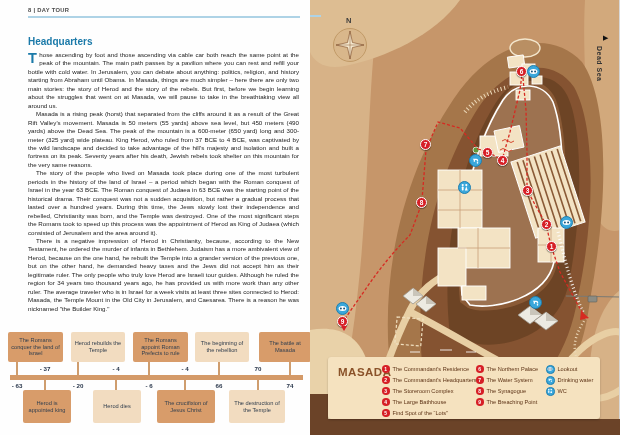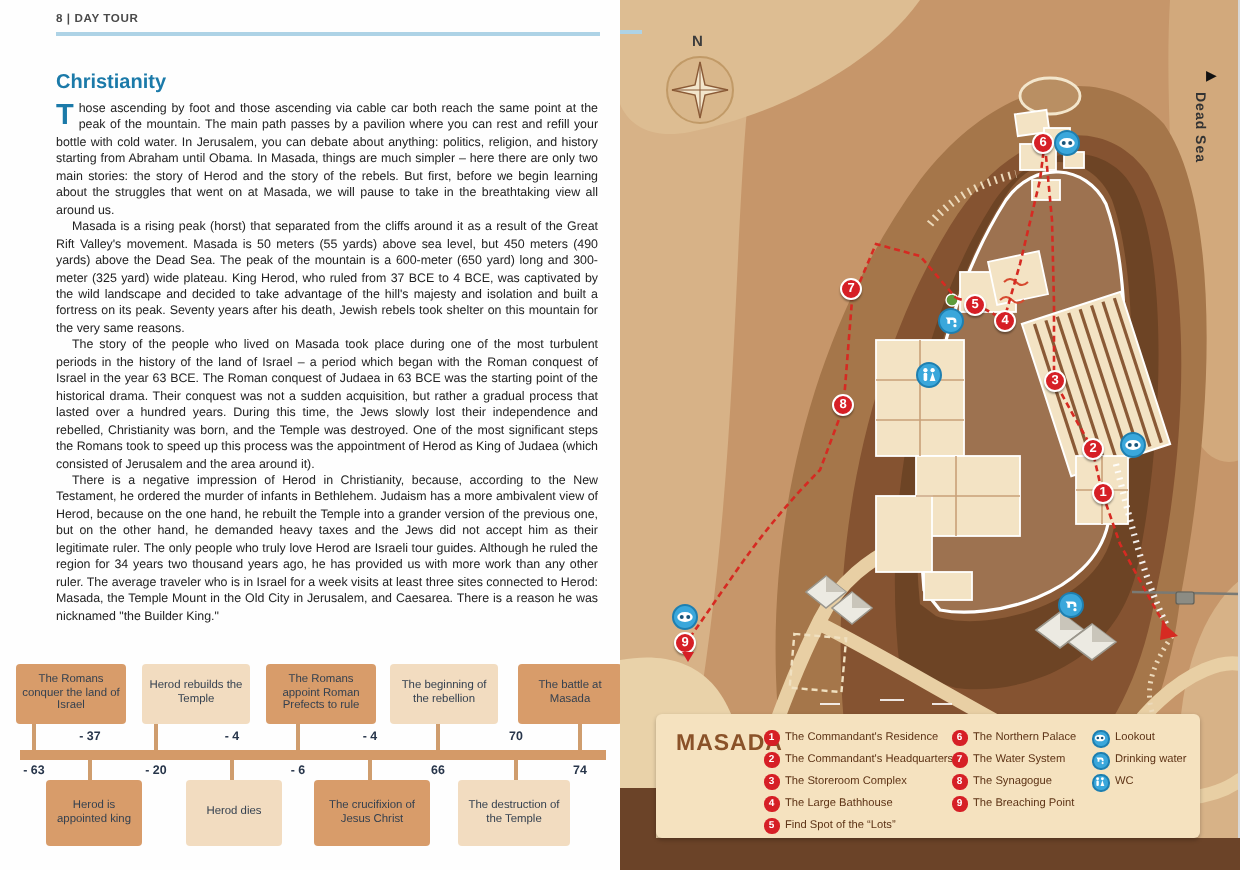--- a/index.html
+++ b/index.html
@@ -68,21 +68,21 @@
   .map-frame-corner { position:absolute; left:0; top:394px; width:18px; height:25px; background:#6b4328; z-index:5; }
 </style>
 </head>
 <body>
 
 <div id="spread">
 
   <div id="left-page">
     <div class="page-header">8 | DAY TOUR</div>
     <div class="header-rule"></div>
-    <div class="intro-title">Christianity</div>
+    <div class="intro-title">Headquarters</div>
 
     <div class="body-text">
       <p><span class="dropcap">T</span><span>hose ascending by foot and those ascending via cable car both reach the same point at the peak of the mountain. The main path passes by a pavilion where you can rest and refill your bottle with cold water. In Jerusalem, you can debate about anything: politics, religion, and history starting from Abraham until Obama. In Masada, things are much simpler – here there are only two main stories: the story of Herod and the story of the rebels. But first, before we begin learning about the struggles that went on at Masada, we will pause to take in the breathtaking view all around us.</span></p>
       <p>Masada is a rising peak (horst) that separated from the cliffs around it as a result of the Great Rift Valley's movement. Masada is 50 meters (55 yards) above sea level, but 450 meters (490 yards) above the Dead Sea. The peak of the mountain is a 600-meter (650 yard) long and 300-meter (325 yard) wide plateau. King Herod, who ruled from 37 BCE to 4 BCE, was captivated by the wild landscape and decided to take advantage of the hill's majesty and isolation and built a fortress on its peak. Seventy years after his death, Jewish rebels took shelter on this mountain for the very same reasons.</p>
       <p>The story of the people who lived on Masada took place during one of the most turbulent periods in the history of the land of Israel – a period which began with the Roman conquest of Israel in the year 63 BCE. The Roman conquest of Judaea in 63 BCE was the starting point of the historical drama. Their conquest was not a sudden acquisition, but rather a gradual process that lasted over a hundred years. During this time, the Jews slowly lost their independence and rebelled, Christianity was born, and the Temple was destroyed. One of the most significant steps the Romans took to speed up this process was the appointment of Herod as King of Judaea (which consisted of Jerusalem and the area around it).</p>
       <p>There is a negative impression of Herod in Christianity, because, according to the New Testament, he ordered the murder of infants in Bethlehem. Judaism has a more ambivalent view of Herod, because on the one hand, he rebuilt the Temple into a grander version of the previous one, but on the other hand, he demanded heavy taxes and the Jews did not accept him as their legitimate ruler. The only people who truly love Herod are Israeli tour guides. Although he ruled the region for 34 years two thousand years ago, he has provided us with more work than any other ruler. The average traveler who is in Israel for a week visits at least three sites connected to Herod: Masada, the Temple Mount in the Old City in Jerusalem, and Caesarea. There is a reason he was nicknamed "the Builder King."</p>
     </div>
 
     <div id="timeline">
       <div class="tl-bar"></div>

